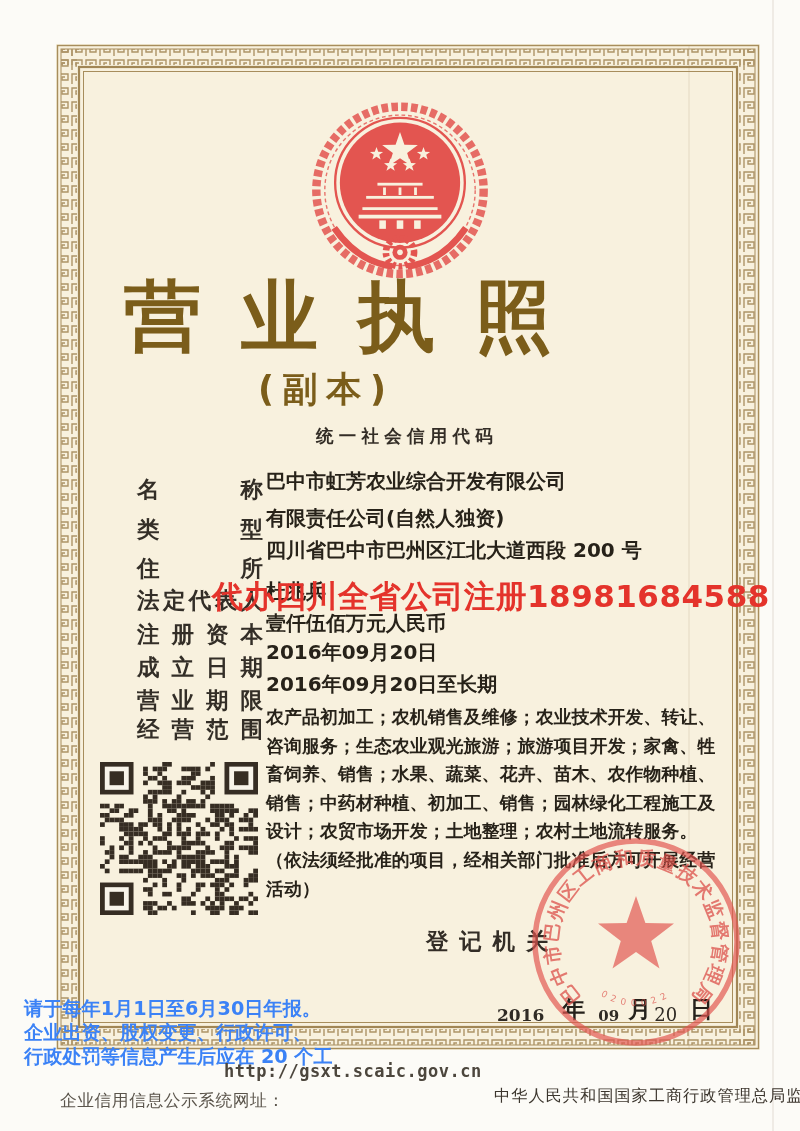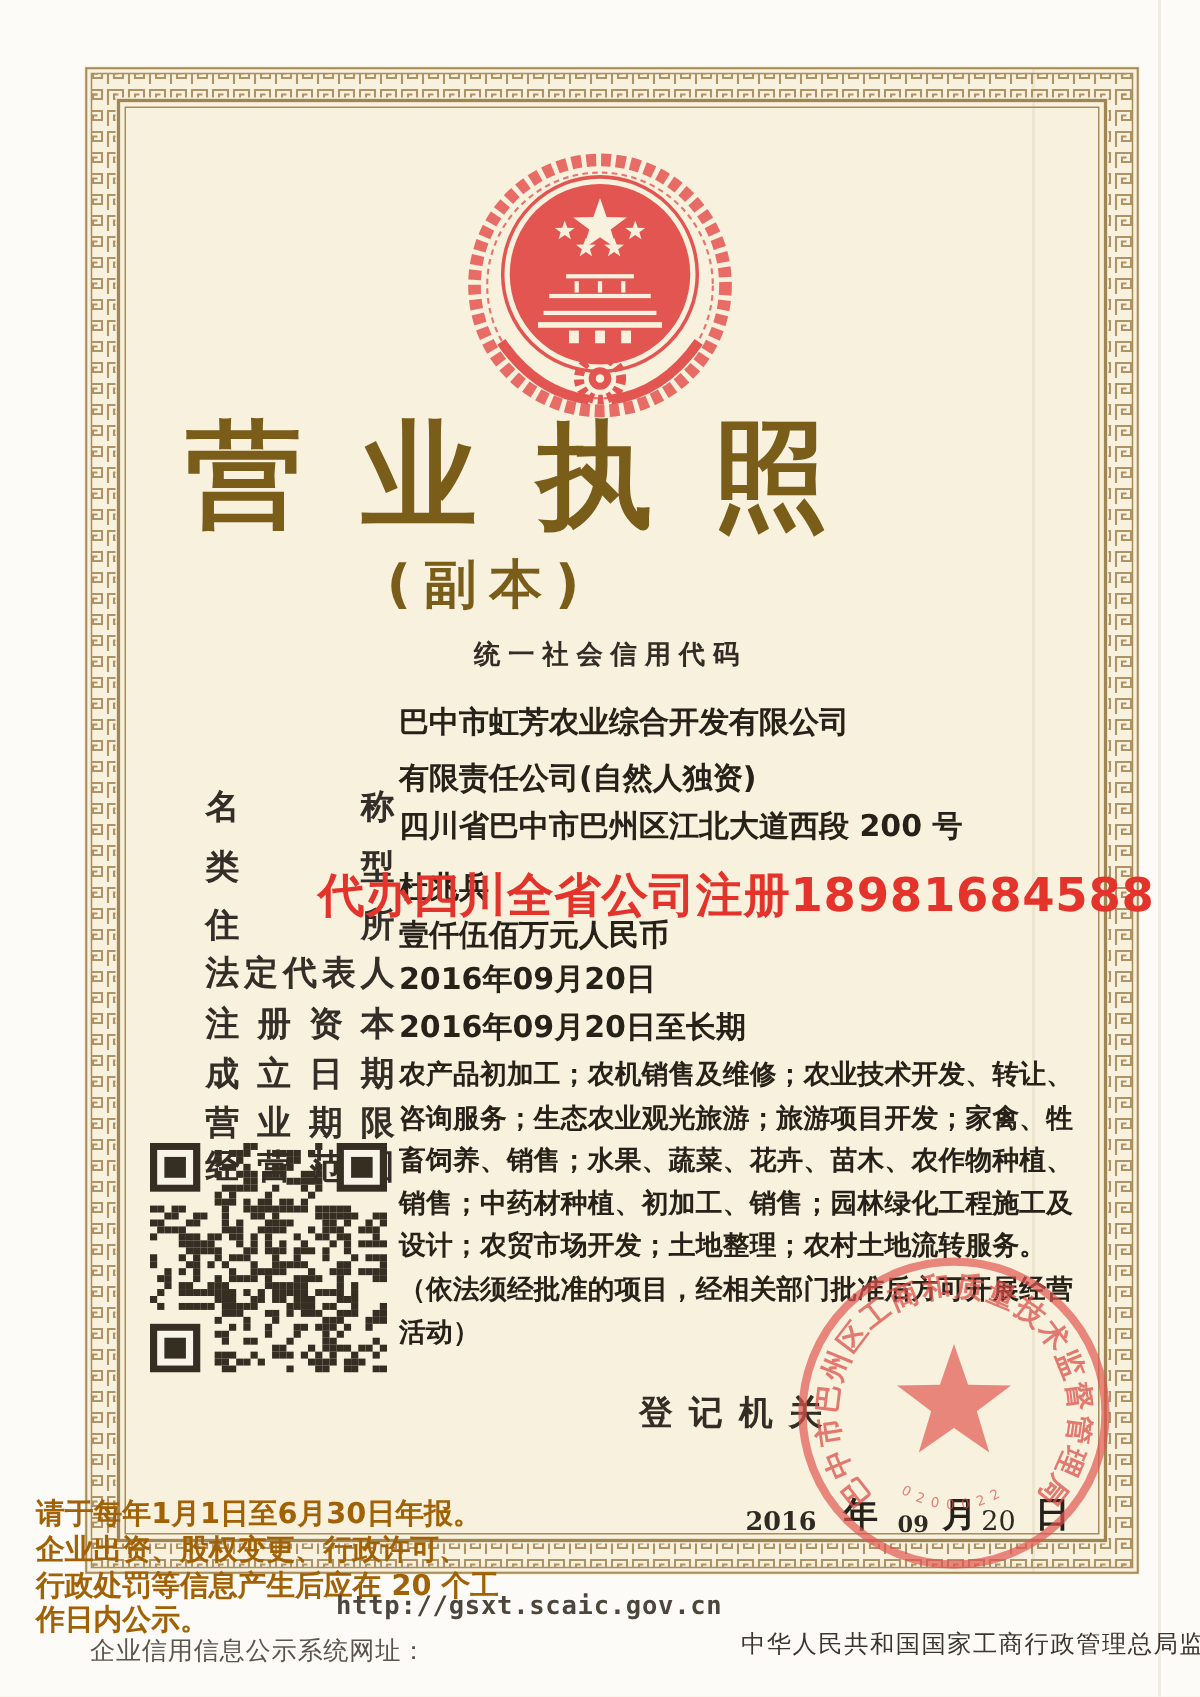--- a/index.html
+++ b/index.html
@@ -21,21 +21,21 @@
   .title{left:0;top:266px;width:676px;text-align:center;font-size:77px;font-weight:900;
          color:#7b5d1a;letter-spacing:.52em;text-indent:.52em;z-index:3;white-space:nowrap;}
   .subtitle{left:0;top:366px;width:644px;text-align:center;font-size:35px;font-weight:700;
          color:#7b5d1a;letter-spacing:.25em;text-indent:.25em;z-index:3;}
   .codeline{left:316px;top:424px;display:flex;align-items:baseline;gap:14px;z-index:3;text-align:right;}
   .code-label{font-size:17.5px;font-weight:700;letter-spacing:.3em;color:#332d26;white-space:nowrap;}
   .code-value{font-family:"DejaVu Serif",serif;font-size:19.5px;font-weight:600;
          letter-spacing:1.5px;color:#3a352e;white-space:nowrap;}
   
   .f-label{left:137px;width:126px;font-size:22.5px;font-weight:700;color:#332e27;
-         text-align:justify;text-align-last:justify;z-index:3;margin-top:48px;}
+         text-align:justify;text-align-last:justify;z-index:3;}
   .f-value{left:266px;width:464px;font-size:20px;font-weight:600;color:#272219;
          z-index:3;white-space:nowrap;}
   .lab1{top:474px;} .val1{top:468px;}
   .lab2{top:514px;} .val2{top:505px;}
   .lab3{top:553px;} .val3{top:537px;}
   .lab4{top:585px;} .val4{top:578px;}
   .lab5{top:619px;} .val5{top:610px;}
   .lab6{top:652px;} .val6{top:639px;}
   .lab7{top:685px;} .val7{top:671px;}
   .lab8{top:714px;}
@@ -53,21 +53,21 @@
   .date-row{left:497px;top:994px;display:flex;align-items:flex-end;z-index:3;}
   .d-num{font-family:"DejaVu Serif",serif;font-weight:600;color:#2f2a24;}
   .d-year{font-size:17px;margin-right:18px;}
   .d-cjk{font-size:23px;font-weight:700;color:#25211b;}
   .d-m{font-size:15px;margin:0 9px 0 13px;font-weight:700;}
   .d-d{font-size:18px;margin:0 13px 0 3px;font-weight:400;}
   
   .seal{left:524px;top:836px;width:222px;height:214px;z-index:5;opacity:.88;}
   
   .notice{left:24px;top:997px;width:272px;z-index:4;}
-  .notice div{font-size:19.2px;line-height:23.8px;font-weight:600;color:#a16207;white-space:nowrap;}
+  .notice div{font-size:19.2px;line-height:23.8px;font-weight:600;color:#3b82f6;white-space:nowrap;}
   .site-label{left:60px;top:1089px;font-size:16.8px;font-weight:500;color:#5a544b;
         letter-spacing:.5px;z-index:4;white-space:nowrap;}
   .url{left:224px;top:1061px;font-family:"DejaVu Sans Mono",monospace;font-size:17px;
         font-weight:700;color:#4c463d;letter-spacing:.5px;z-index:4;white-space:nowrap;}
   .issuer{left:494px;top:1085px;font-size:16.2px;font-weight:500;color:#3c362e;
         letter-spacing:1px;z-index:4;white-space:nowrap;}
 </style>
 </head>
 <body>
 
@@ -589,17 +589,16 @@
     <text font-size="9" fill="rgba(220,80,74,0.8)" style="letter-spacing:5px" text-anchor="middle">
       <textPath href="#sealArcBottom" xlink:href="#sealArcBottom" startOffset="50%">0200022</textPath>
     </text>
   </svg>
 </div>
 
 <div class="abs notice">
   <div>请于每年1月1日至6月30日年报。</div>
   <div>企业出资、股权变更、行政许可、</div>
   <div>行政处罚等信息产生后应在 20 个工</div>
-  <div>作日内公示。</div>
 </div>
 <div class="abs site-label">企业信用信息公示系统网址：</div>
 <div class="abs url">http://gsxt.scaic.gov.cn</div>
 <div class="abs issuer">中华人民共和国国家工商行政管理总局监制</div>
 
 </body></html>

